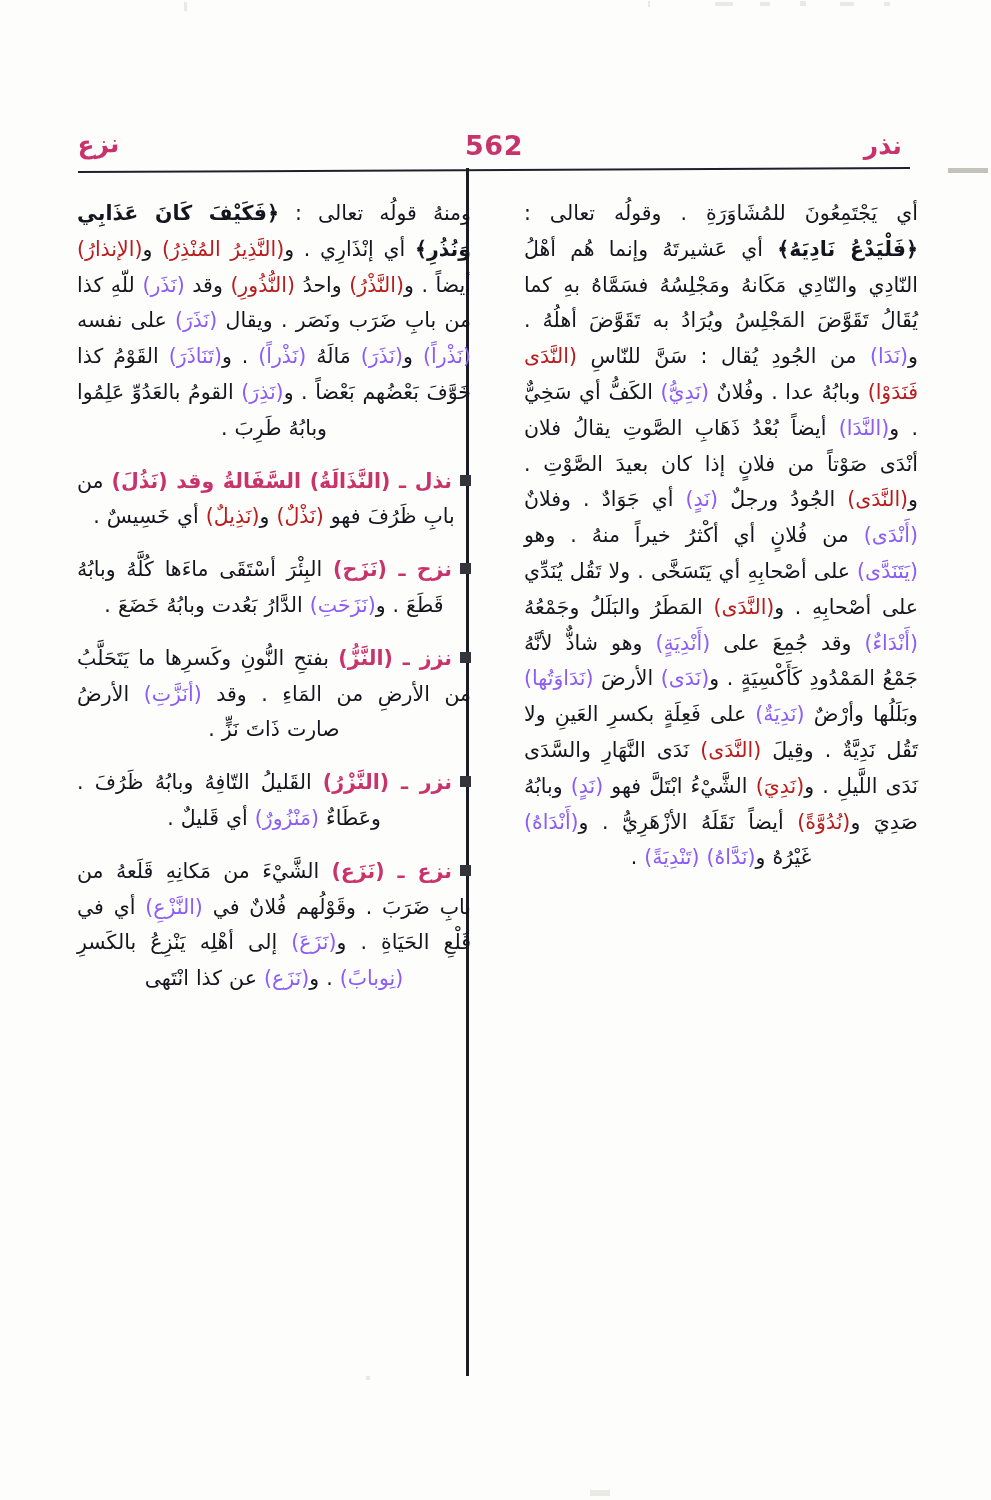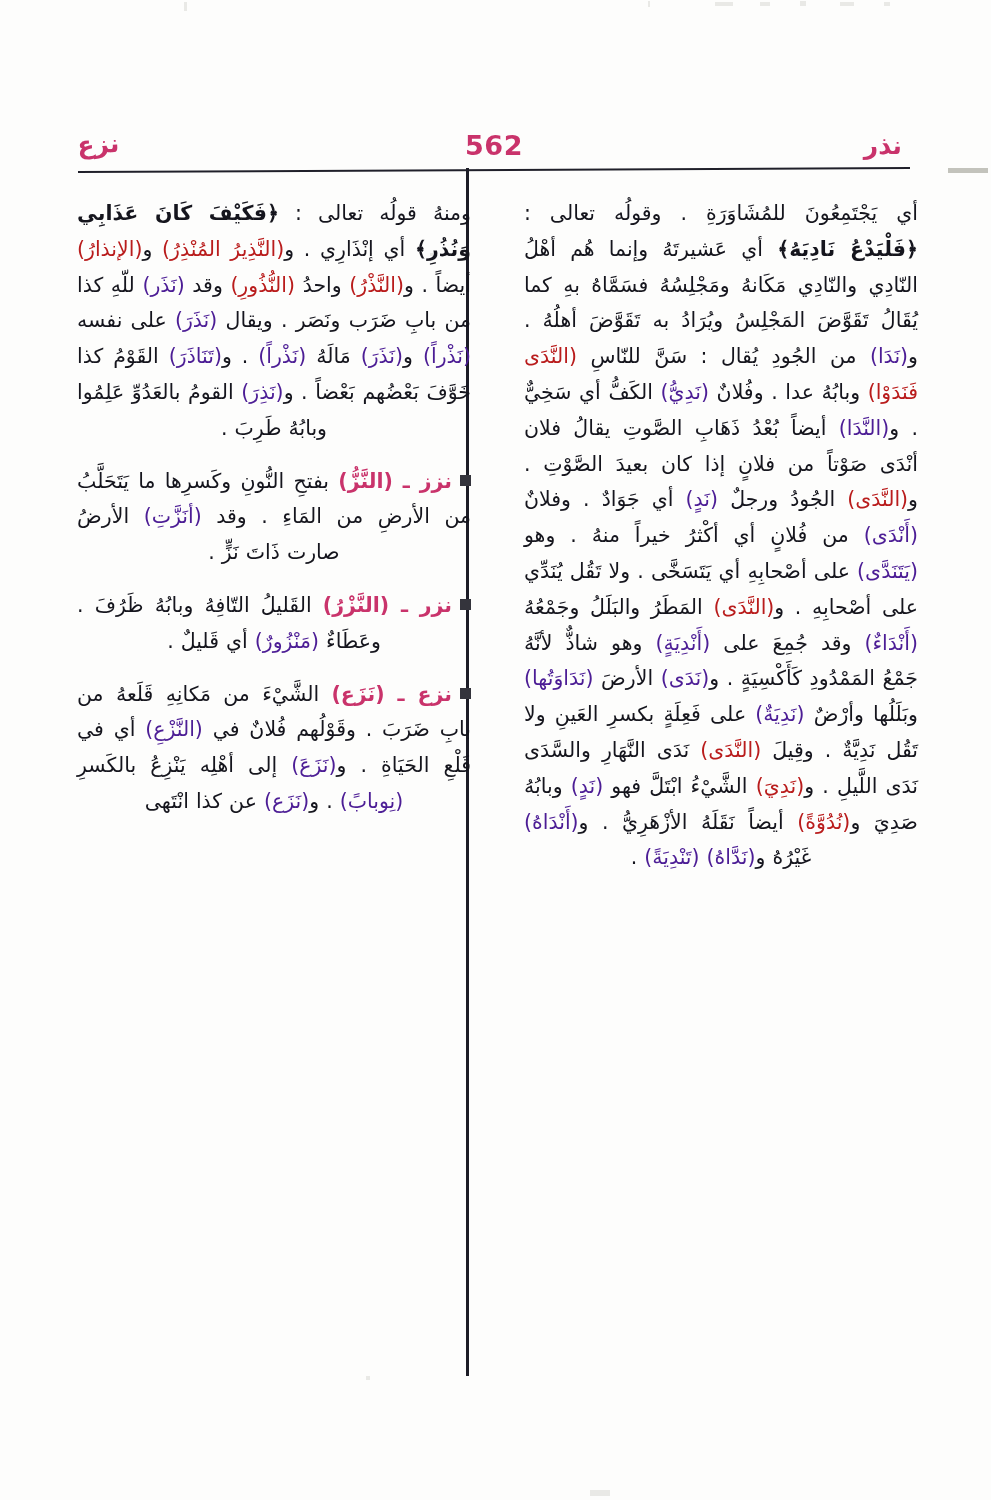--- a/index.html
+++ b/index.html
@@ -125,21 +125,21 @@
     height: 11px;
     background: #34343c;
     margin-left: 8px;
     vertical-align: 2px;
   }
   .hw {
     color: #c9336b;
     font-weight: 700;
   }
   .kw {
-    color: #4c1d95;
+    color: #8b5cf6;
   }
   .kw-b {
     color: #b91c1c;
     font-weight: 400;
   }
   .quran {
     font-weight: 600;
     letter-spacing: -.2px;
   }
 </style>
@@ -168,19 +168,21 @@
   <div id="head-rule"></div>
 
   <div id="col-divider"></div>
 
   <div id="columns">
     <div class="column right-col" id="right-column">
         <p class="entry">أي يَجْتَمِعُونَ للمُشَاوَرَةِ . وقولُه تعالى : <span class="quran">﴿فَلْيَدْعُ نَادِيَهُ﴾</span> أي عَشيرتَهُ وإنما هُم أهْلُ النّادِي والنّادِي مَكَانهُ ومَجْلِسُهُ فسَمَّاهُ بهِ كما يُقَالُ تَقَوَّضَ المَجْلِسُ ويُرَادُ به تَقَوَّضَ أهلُهُ . و<span class="kw">(نَدَا)</span> من الجُودِ يُقال : سَنَّ للنّاسِ <span class="kw-b">(النَّدَى فَنَدَوْا)</span> وبابُهُ عدا . وفُلانٌ <span class="kw">(نَدِيُّ)</span> الكَفُّ أي سَخِيٌّ . و<span class="kw">(النَّدَا)</span> أيضاً بُعْدُ ذَهَابِ الصَّوتِ يقالُ فلان أنْدَى صَوْتاً من فلانٍ إذا كان بعيدَ الصَّوْتِ . و<span class="kw-b">(النَّدَى)</span> الجُودُ ورجلٌ <span class="kw">(نَدٍ)</span> أي جَوَادٌ . وفلانٌ <span class="kw">(أَنْدَى)</span> من فُلانٍ أي أكْثرُ خيراً منهُ . وهو <span class="kw">(يَتَنَدَّى)</span> على أصْحابِهِ أي يَتَسَخَّى . ولا تَقُل يُنَدِّي على أصْحابِهِ . و<span class="kw-b">(النَّدَى)</span> المَطَرُ والبَلَلُ وجَمْعُهُ <span class="kw">(أَنْدَاءٌ)</span> وقد جُمِعَ على <span class="kw">(أَنْدِيَةٍ)</span> وهو شاذٌّ لأنَّهُ جَمْعُ المَمْدُودِ كَأَكْسِيَةٍ . و<span class="kw">(نَدَى)</span> الأرضَ <span class="kw">(نَدَاوَتُها)</span> وبَلَلُها وأرْضٌ <span class="kw">(نَدِيَةٌ)</span> على فَعِلَةٍ بكسرِ العَينِ ولا تَقُل نَدِيَّةٌ . وقِيلَ <span class="kw-b">(النَّدَى)</span> نَدَى النَّهَارِ والسَّدَى نَدَى اللَّيلِ . و<span class="kw-b">(نَدِيَ)</span> الشَّيْءُ ابْتَلَّ فهو <span class="kw">(نَدٍ)</span> وبابُهُ صَدِيَ و<span class="kw-b">(نُدُوَّةً)</span> أيضاً نَقَلَهُ الأزْهَرِيُّ . و<span class="kw">(أَنْدَاهُ)</span> غَيْرُهُ و<span class="kw">(نَدَّاهُ) (تَنْدِيَةً)</span> .</p>
       </div>
     <div class="column left-col" id="left-column">
         <p class="entry">ومنهُ قولُه تعالى : <span class="quran">﴿فَكَيْفَ كَانَ عَذَابِي وَنُذُرِ﴾</span> أي إنْذَارِي . و<span class="kw-b">(النَّذِيرُ المُنْذِرُ)</span> و<span class="kw-b">(الإنذارُ)</span> أيضاً . و<span class="kw-b">(النَّذْرُ)</span> واحدُ <span class="kw-b">(النُّذُورِ)</span> وقد <span class="kw">(نَذَر)</span> للّهِ كذا من بابِ ضَرَب ونَصَر . ويقال <span class="kw">(نَذَرَ)</span> على نفسه <span class="kw">(نَذْراً)</span> و<span class="kw">(نَذَرَ)</span> مَالَهُ <span class="kw">(نَذْراً)</span> . و<span class="kw">(تَنَاذَرَ)</span> القَوْمُ كذا خَوَّفَ بَعْضُهم بَعْضاً . و<span class="kw">(نَذِرَ)</span> القومُ بالعَدُوِّ عَلِمُوا وبابُهُ طَرِبَ .</p>
+        <p class="entry"><span class="bullet"></span><span class="hw">نذل ـ </span><span class="hw">(النَّذَالَةُ)</span><span class="hw"> السَّفَالةُ وقد </span><span class="hw">(نَذُلَ)</span> من بابِ ظَرُفَ فهو <span class="kw-b">(نَذْلٌ)</span> و<span class="kw-b">(نَذِيلٌ)</span> أي خَسِيسٌ .</p>
+        <p class="entry"><span class="bullet"></span><span class="hw">نزح ـ </span><span class="hw">(نَزَح)</span> البِئْرَ أسْتَقَى ماءَها كُلَّهُ وبابُهُ قَطَعَ . و<span class="kw">(نَزَحَتِ)</span> الدَّارُ بَعُدت وبابُهُ خَضَعَ .</p>
         <p class="entry"><span class="bullet"></span><span class="hw">نزز ـ </span><span class="hw">(النَّزُّ)</span> بفتحِ النُّونِ وكَسرِها ما يَتَحَلَّبُ من الأرضِ من المَاءِ . وقد <span class="kw">(أنَزَّتِ)</span> الأرضُ صارت ذَاتَ نَزٍّ .</p>
         <p class="entry"><span class="bullet"></span><span class="hw">نزر ـ </span><span class="hw">(النَّزْرُ)</span> القَليلُ التّافِهُ وبابُهُ ظَرُفَ . وعَطَاءٌ <span class="kw">(مَنْزُورٌ)</span> أي قَليلٌ .</p>
         <p class="entry"><span class="bullet"></span><span class="hw">نزع ـ </span><span class="hw">(نَزَع)</span> الشَّيْءَ من مَكانِهِ قَلَعهُ من بابِ ضَرَبَ . وقَوْلُهم فُلانٌ في <span class="kw">(النَّزْعِ)</span> أي في قَلْعِ الحَيَاةِ . و<span class="kw">(نَزَعَ)</span> إلى أهْلِه يَنْزِعُ بالكَسرِ <span class="kw">(نِوبابً)</span> . و<span class="kw">(نَزَع)</span> عن كذا انْتَهى</p>
       </div>
   </div>
 
 </div>
 
 </body></html>

